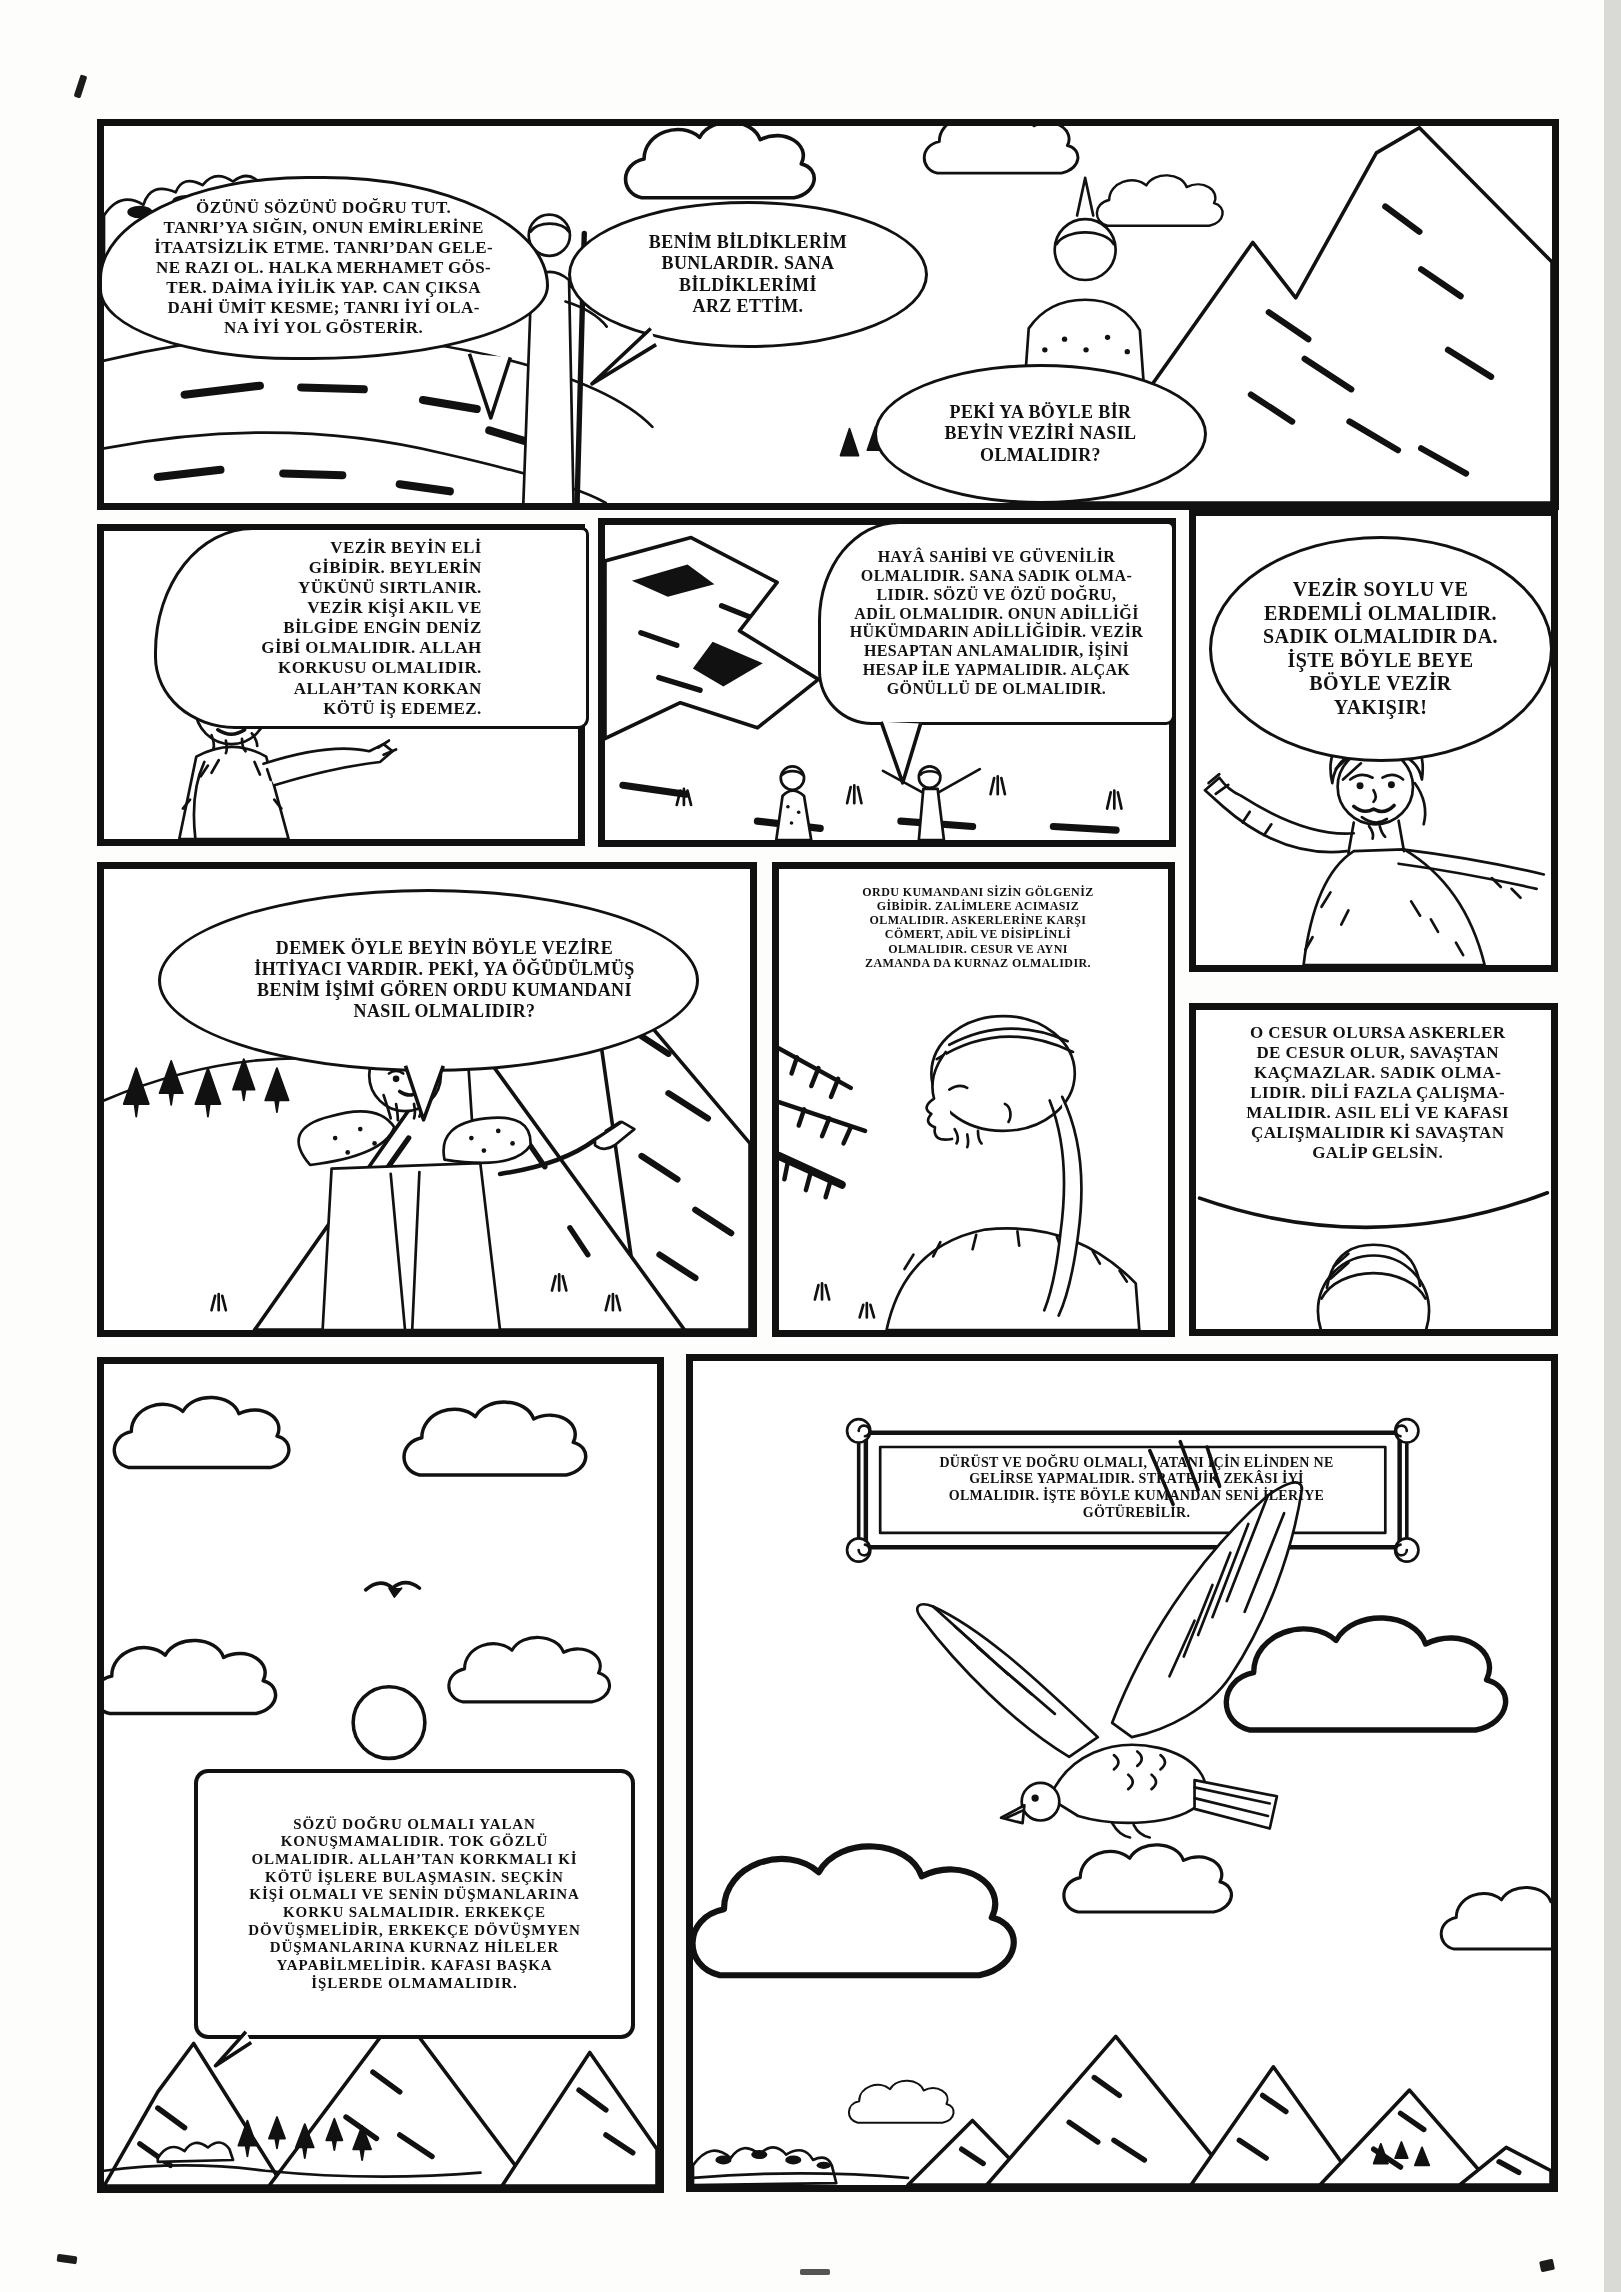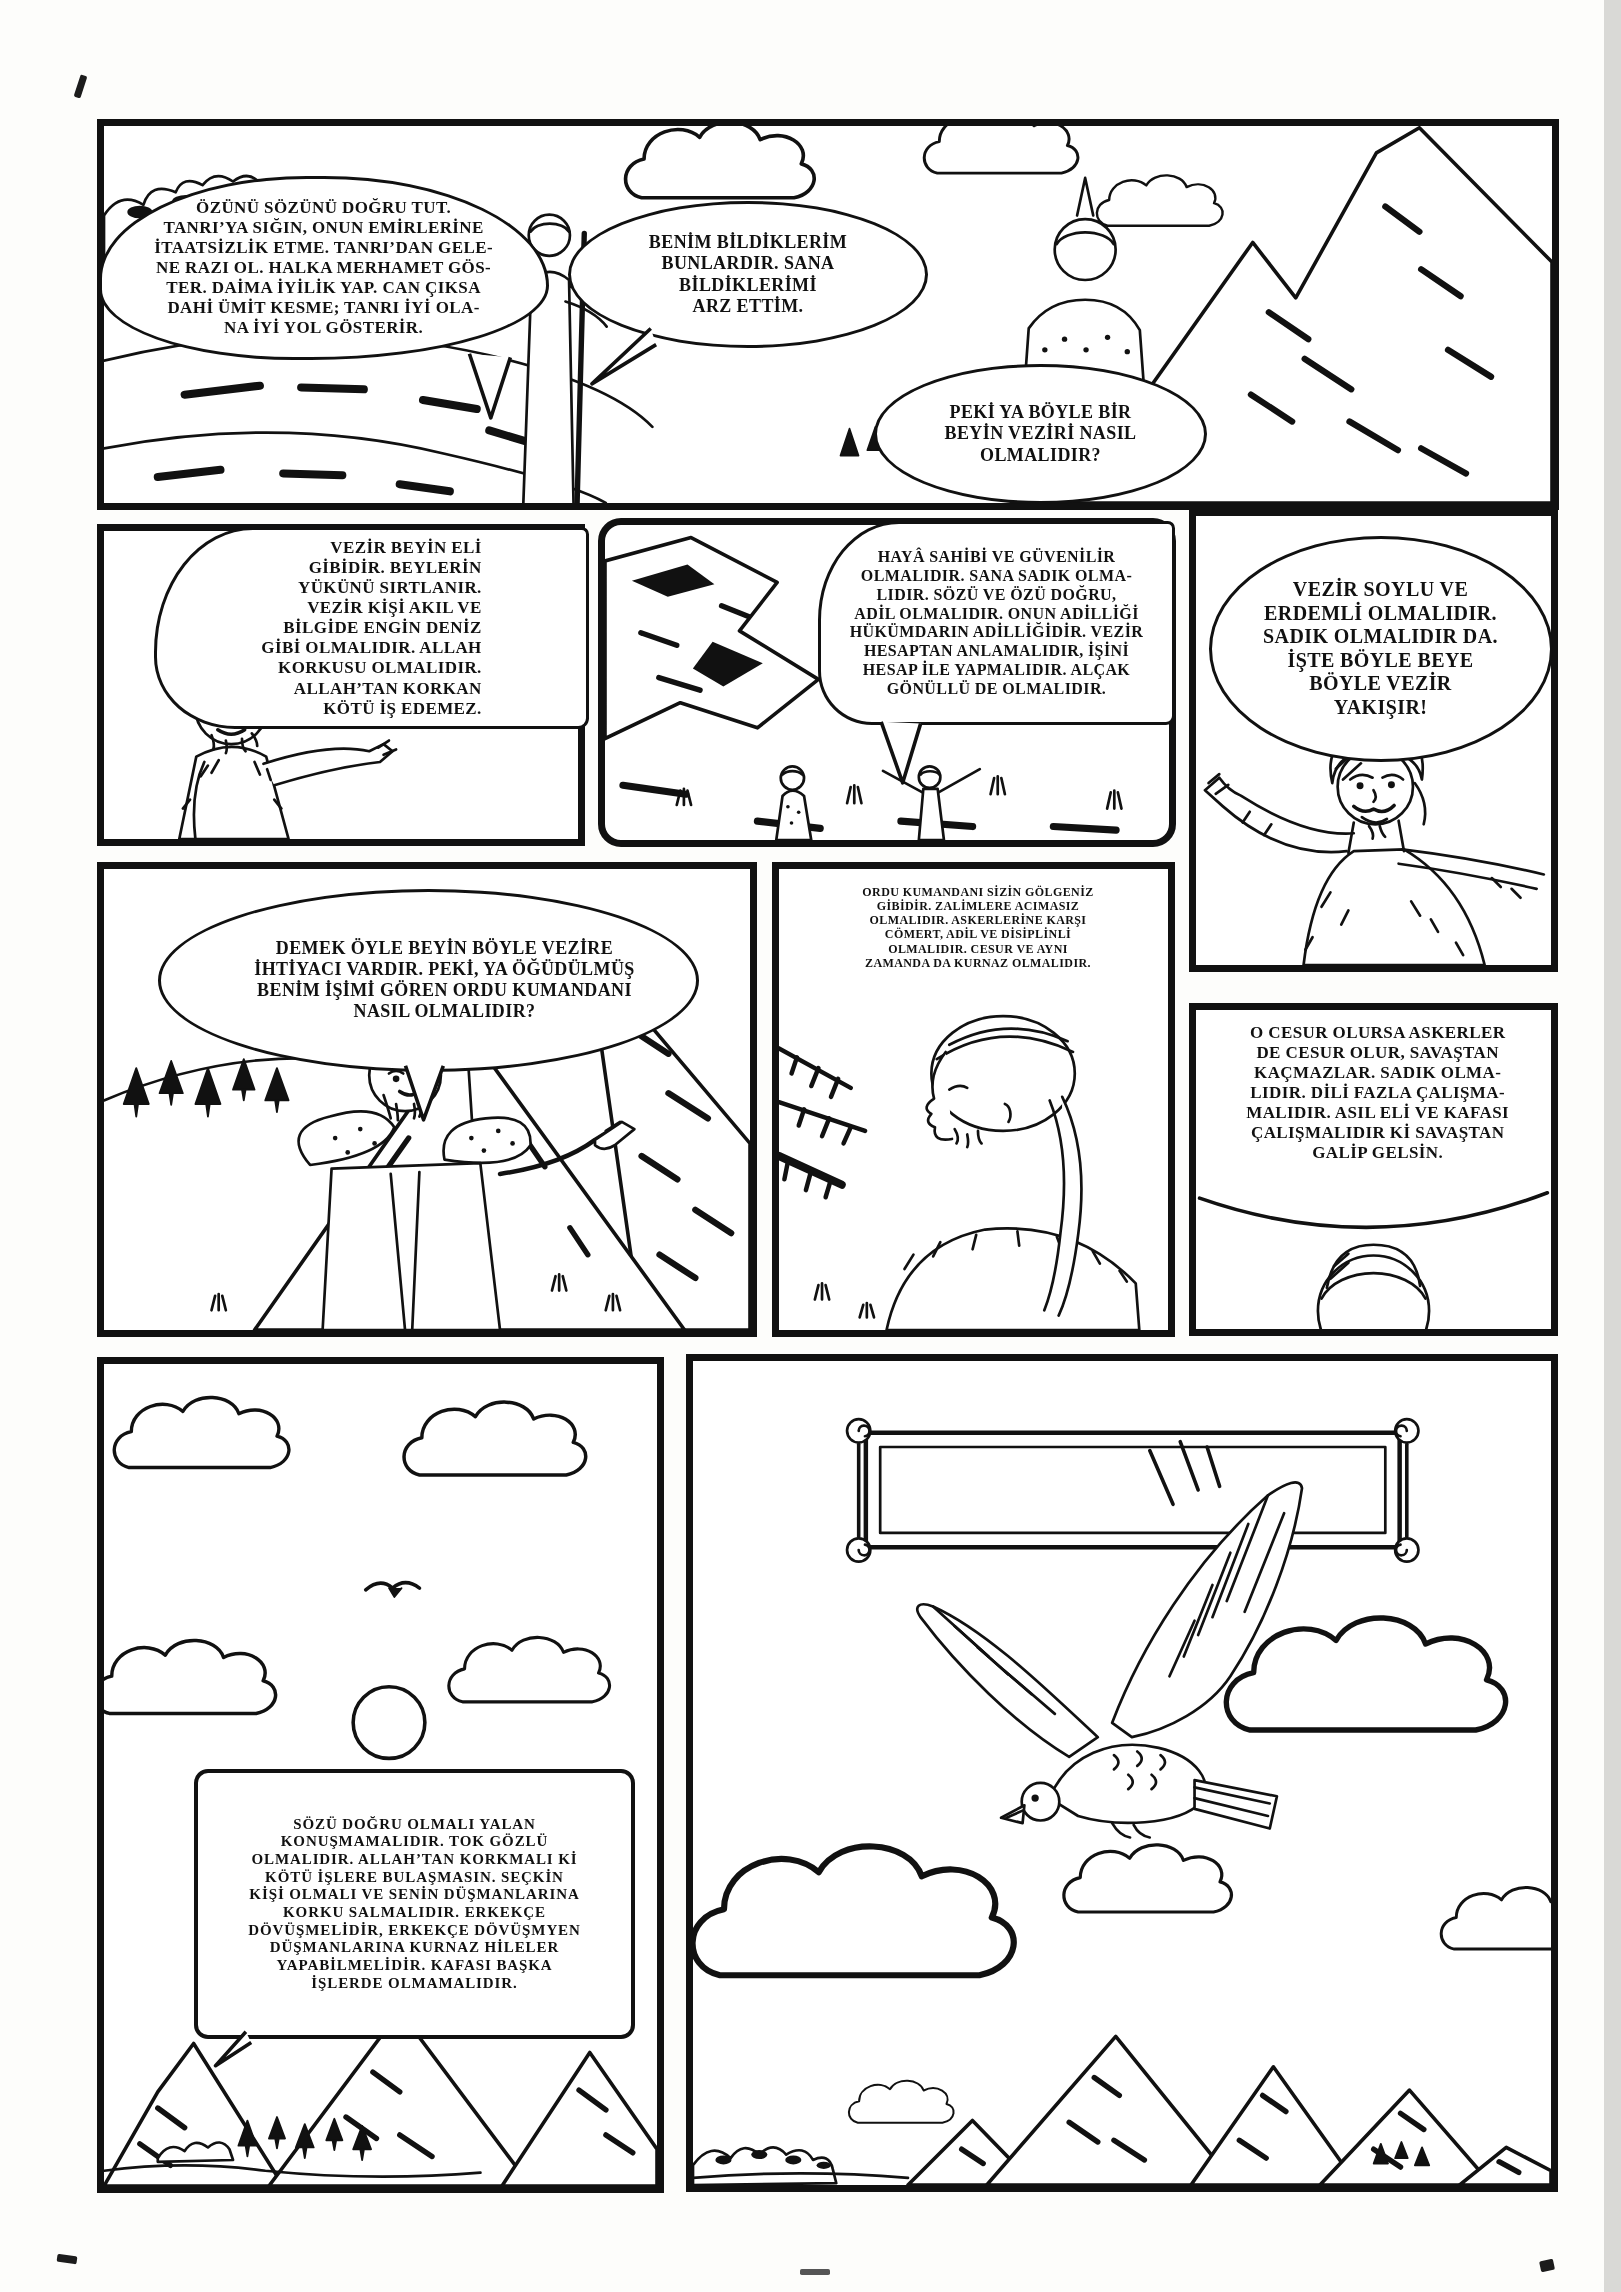--- a/index.html
+++ b/index.html
@@ -173,21 +173,21 @@
 YÜKÜNÜ SIRTLANIR.
 VEZİR KİŞİ AKIL VE
 BİLGİDE ENGİN DENİZ
 GİBİ OLMALIDIR. ALLAH
 KORKUSU OLMALIDIR.
 ALLAH’TAN KORKAN
 KÖTÜ İŞ EDEMEZ.</div>
     </div>
   </div>
 
-  <div class="panel" style="left:598px;top:518px;width:578px;height:329px;border-radius:23px;">
+  <div class="panel" style="left:598px;top:518px;width:578px;height:329px;">
     <svg class="art" viewBox="0 0 629 351" preserveAspectRatio="none">
       <g stroke="#111" fill="none" stroke-width="3" stroke-linecap="round" stroke-linejoin="round">
         <g>
           <path d="M0,40 L96,14 L192,64 L150,118 L238,172 L170,226 L84,198 L0,238 Z" fill="#fff" stroke-width="4"></path>
           <path d="M30,62 l62,-18 l30,22 l-52,14 z" fill="#111" stroke="none"></path>
           <path d="M120,130 l56,24 l-44,26 l-34,-20 z" fill="#111" stroke="none"></path>
           <g stroke-width="6">
             <path d="M40,120 l40,14"></path>
               <path d="M60,170 l46,14"></path>
               <path d="M130,90 l30,12"></path>
@@ -592,20 +592,26 @@
           </g>
           <g fill="#111" stroke-width="2">
             <path d="M760,896 l8,-22 l8,22 z"></path>
               <path d="M784,890 l7,-18 l7,18 z"></path>
               <path d="M806,898 l8,-20 l8,20 z"></path>
           </g>
         </g>
         <path d="M0,912 q120,-10 240,0"></path>
       </g>
     </svg>
+    <div class="plain" style="left:184px;top:82px;width:519px;height:90px;align-items:center;justify-content:center;">
+      <div class="btext" style="font-size:14px;letter-spacing:0.3px;">DÜRÜST VE DOĞRU OLMALI, VATANI İÇİN ELİNDEN NE
+GELİRSE YAPMALIDIR. STRATEJİK ZEKÂSI İYİ
+OLMALIDIR. İŞTE BÖYLE KUMANDAN SENİ İLERİYE
+GÖTÜREBİLİR.</div>
+    </div>
   </div>
 
   <div class="scan-mark" style="left:77px;top:75px;width:7.2px;height:23px;transform:rotate(18deg);"></div>
   <div class="scan-mark" style="left:57px;top:2255px;width:19.7px;height:8px;transform:rotate(8deg);"></div>
   <div class="scan-mark" style="left:800px;top:2269px;width:30px;height:6.3px;background:#555;"></div>
   <div class="scan-mark" style="left:1540px;top:2260px;width:14.3px;height:10.7px;transform:rotate(-12deg);"></div>
 </div>
 
 
 </body></html>

